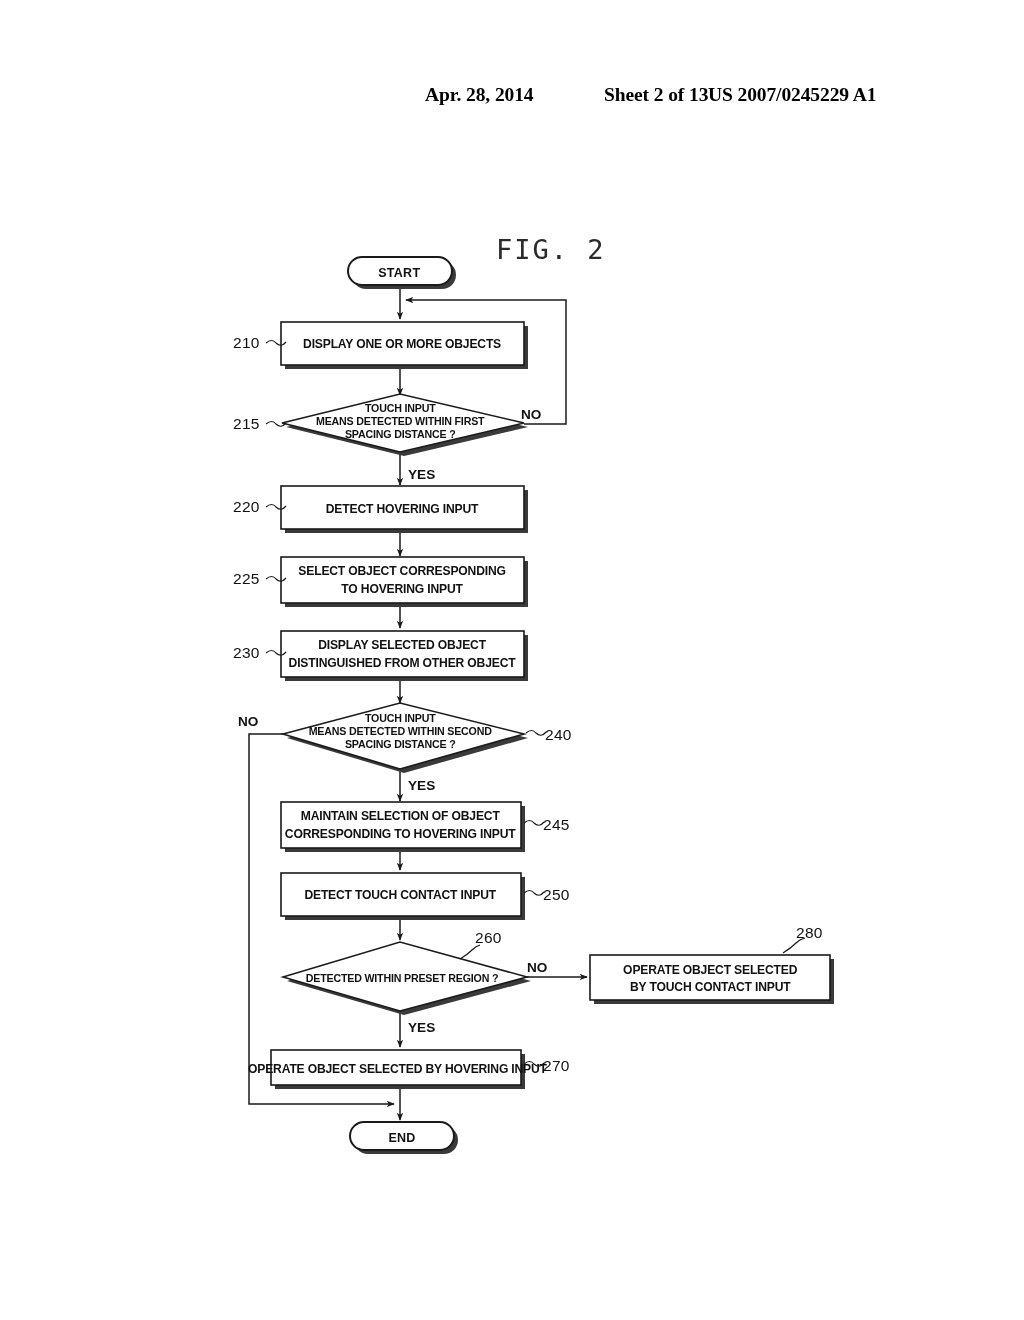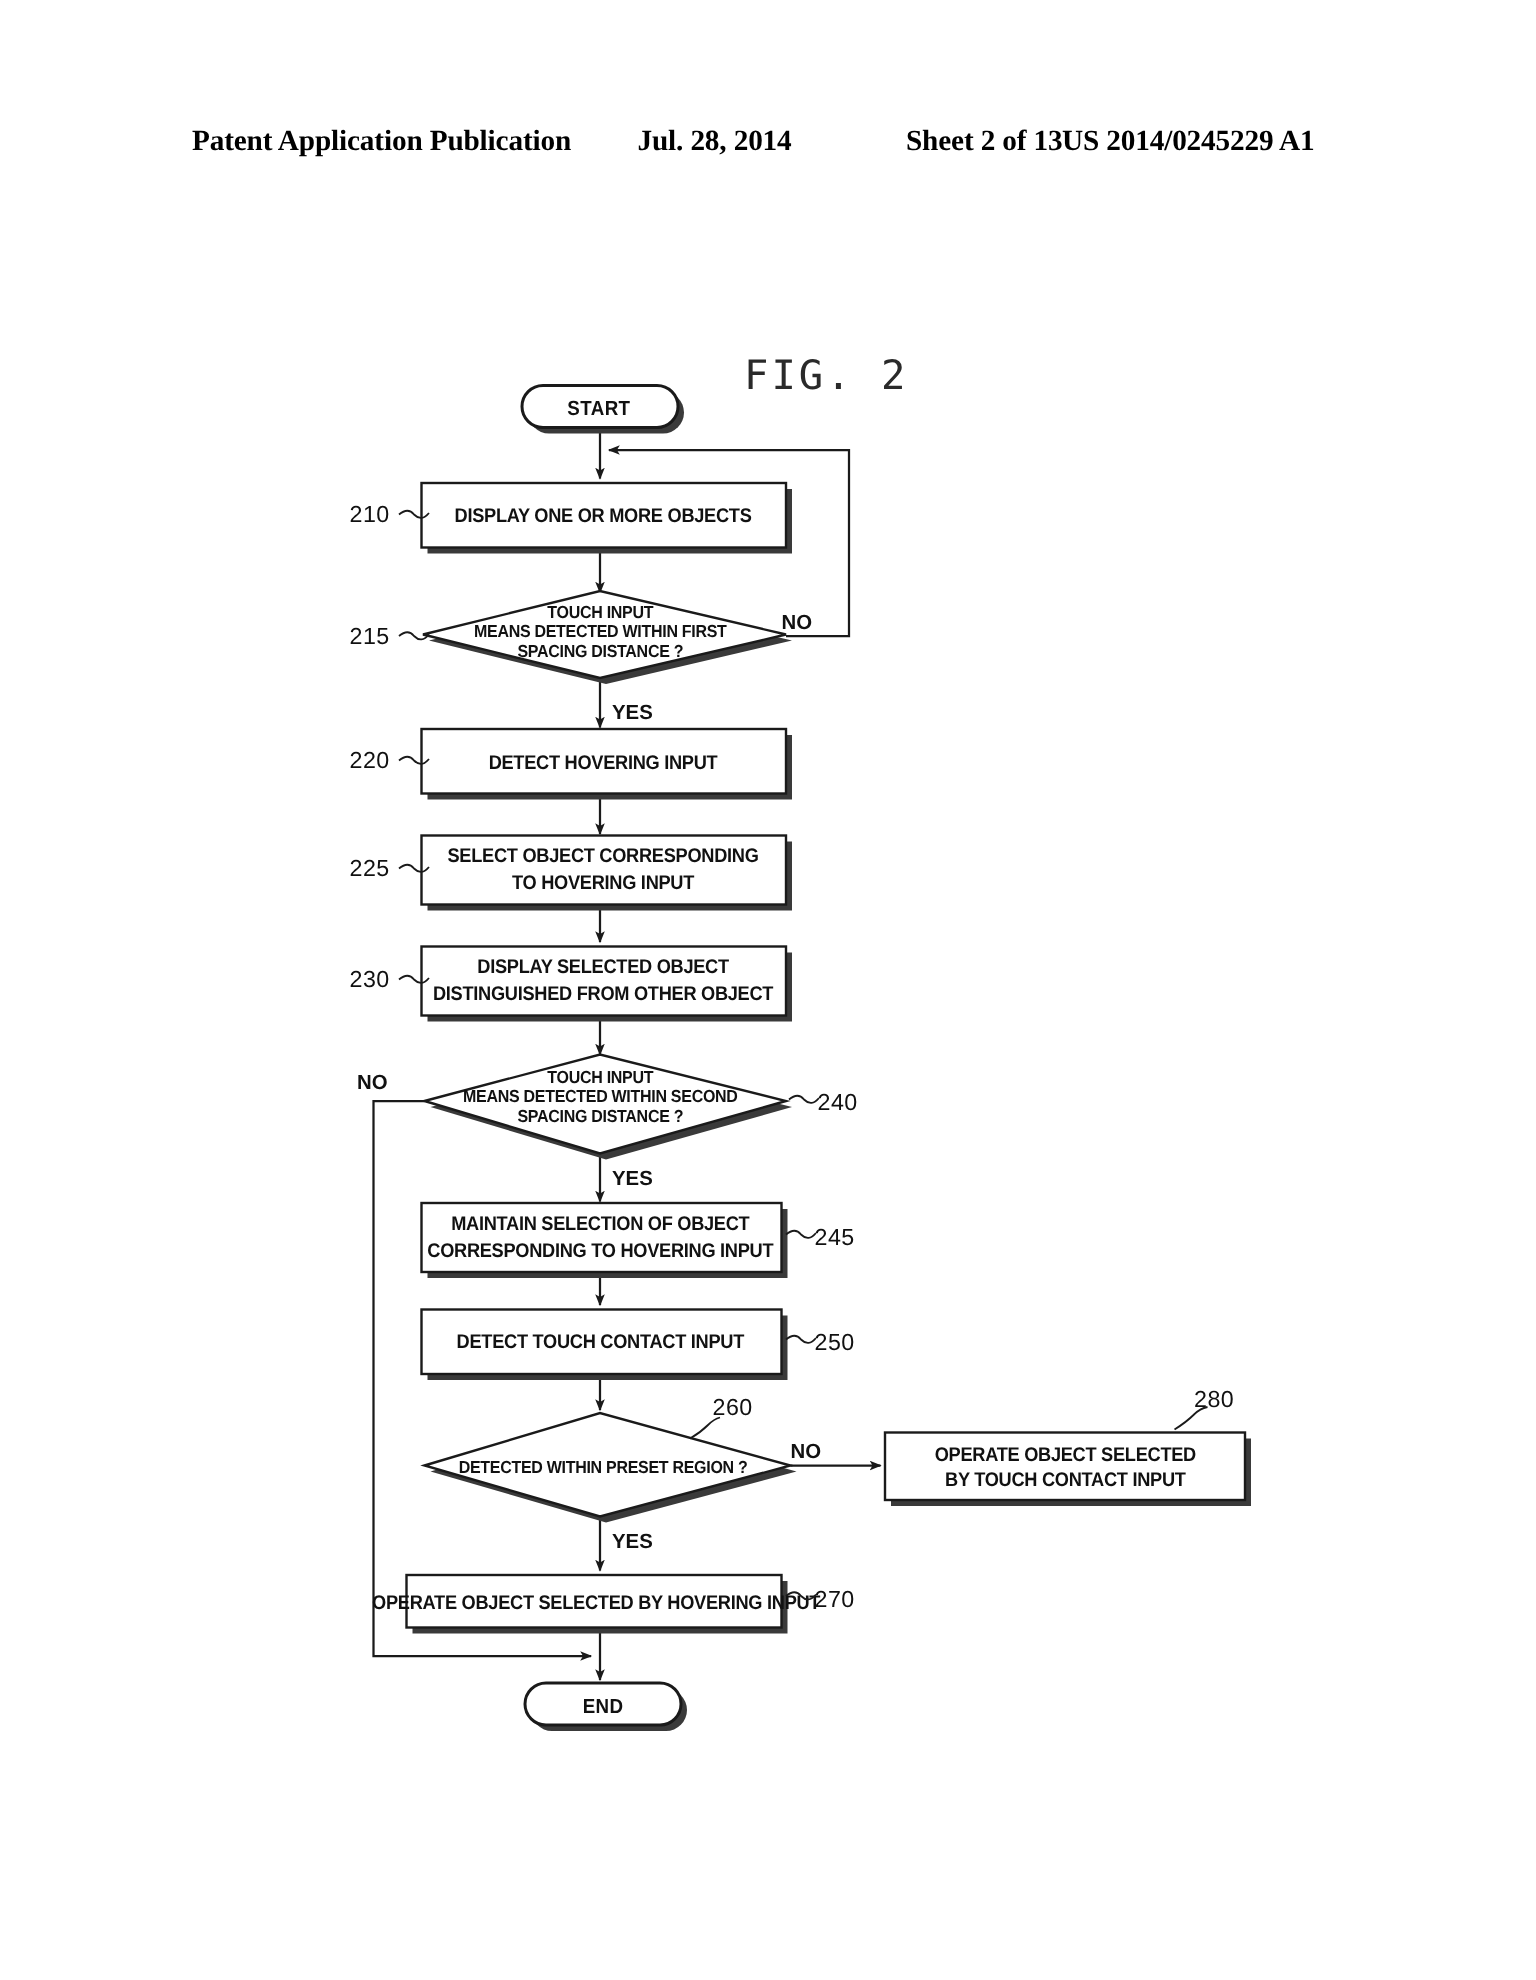--- a/index.html
+++ b/index.html
@@ -82,24 +82,23 @@
   .shape-fill   { fill: #ffffff; }
   .shape-stroke { stroke: #1a1a1a; }
   .shadow       { fill: #3a3a3a; }
   .conn         { stroke: #1a1a1a; stroke-width: 1.5px; fill: none; }
   .leader       { stroke: #1a1a1a; stroke-width: 1.2px; fill: none; }
 </style>
 </head>
 <body>
 
 <div id="page-header">
-  <span class="hdr-pub">Patent Application Publication</span>
-  <span class="hdr-date">Jul. 28, 2014</span>
+  <span class="hdr-date">Apr. 28, 2014</span>
   <span class="hdr-sheet">Sheet 2 of 13</span>
-  <span class="hdr-num">US 2014/0245229 A1</span>
+  <span class="hdr-num">US 2007/0245229 A1</span>
 </div>
 
 <div id="figure-canvas">
 <svg width="1024" height="1320" viewBox="0 0 1024 1320" xmlns="http://www.w3.org/2000/svg">
   <defs>
     <marker id="arrow" markerWidth="9" markerHeight="9" refX="7.2" refY="3.2" orient="auto" markerUnits="userSpaceOnUse">
       <path d="M0,0 L8,3.2 L0,6.4 L1.9,3.2 Z" fill="#1a1a1a"></path>
     </marker>
   </defs>
 

